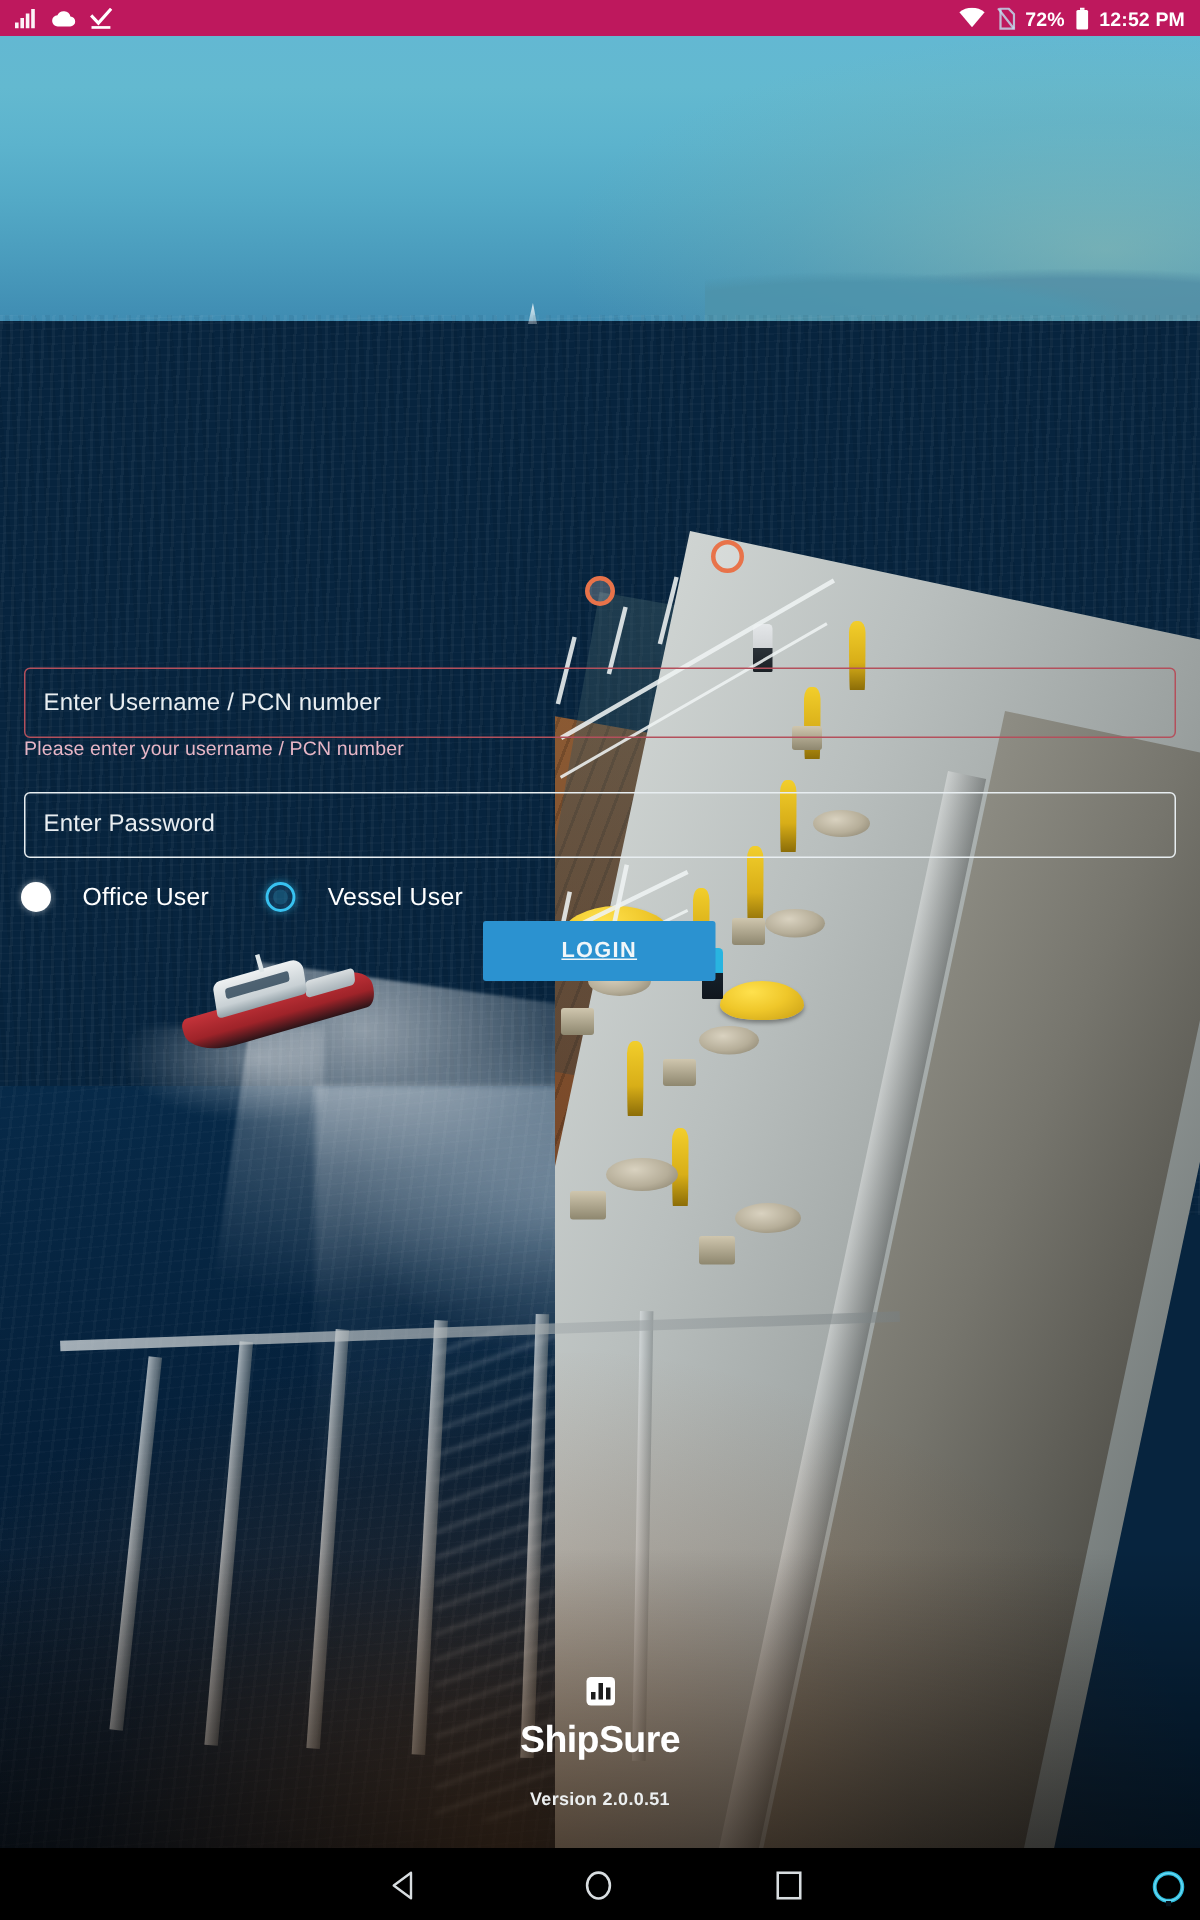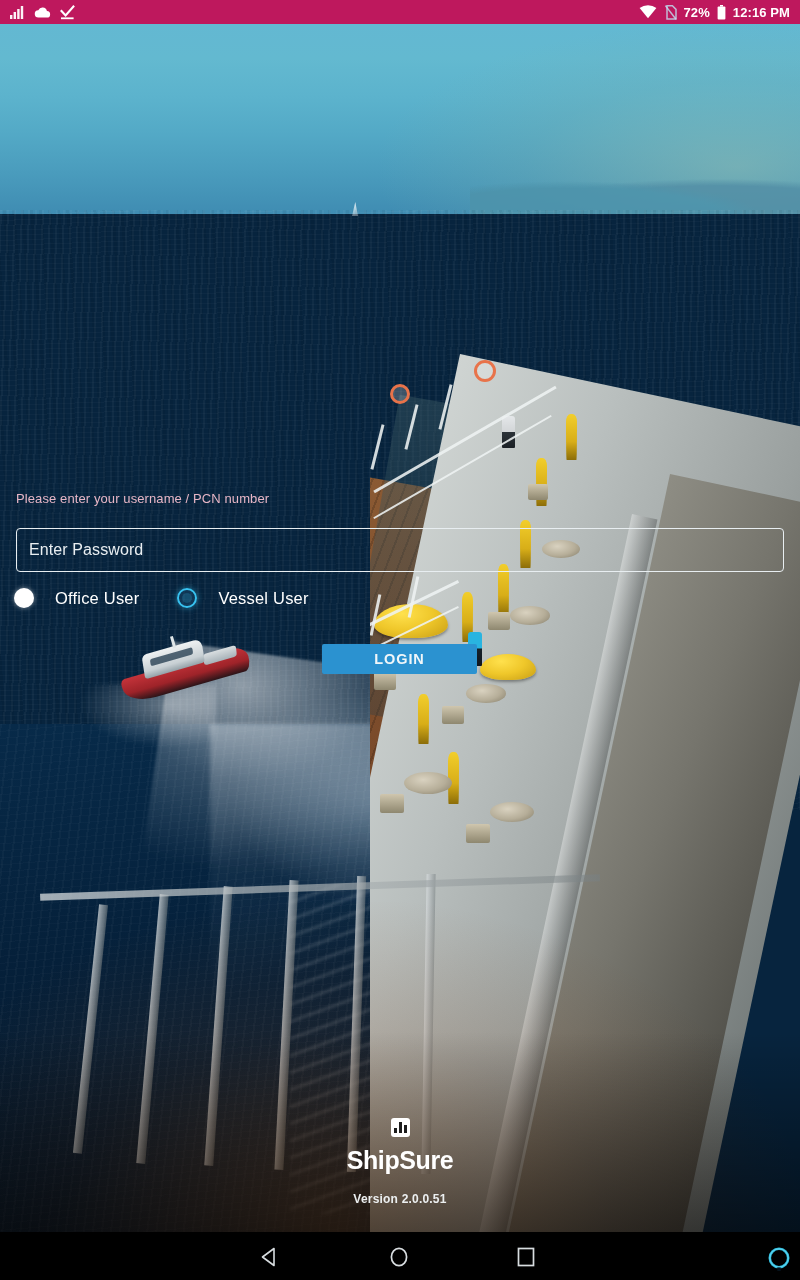--- a/index.html
+++ b/index.html
@@ -406,31 +406,32 @@
   }
   .radio-label {
     color: #ffffff;
     font-size: 16.5px;
     letter-spacing: .2px;
   }
 
   
   #login-button {
     position: absolute;
-    left: 322px; top: 620px;
-    width: 155px; height: 30px;
+    left: 322px; top: 590px;
+    width: 155px; height: 40px;
     background: #2b92d0;
     border: none;
     border-radius: 2px;
     color: #f0f6f9;
     font-size: 14.5px;
     font-weight: bold;
     letter-spacing: .9px;
     font-family: "Liberation Sans", sans-serif;
     cursor: pointer;
+    text-decoration: underline;
   }
   #reconfigure-button {
     position: absolute;
     left: 322px; top: 677px;
     width: 155px; height: 40px;
     background: rgba(10,30,45,.18);
     border: 1px solid #eef3f5;
     border-radius: 3px;
     color: #ffffff;
     font-size: 14px;
@@ -616,26 +617,29 @@
       </svg>
       <svg class="sb-ico" width="13" height="15" viewBox="0 0 13 15">
         <path d="M3 0.8 h5.4 L12 4.4 V14 H3 Z" fill="none" stroke="#bfe2f2" stroke-width="1.5" opacity=".8"></path>
         <path d="M1.4 0.6 L12 14.2" stroke="#bfe2f2" stroke-width="1.5" opacity=".8"></path>
       </svg>
       <span class="sb-text">72%</span>
       <svg class="sb-ico" width="9" height="15" viewBox="0 0 9 15">
         <rect x="3" y="0" width="3" height="1.6" fill="#ffffff"></rect>
         <rect x="0.6" y="1.6" width="7.8" height="13" rx="1" fill="#ffffff"></rect>
       </svg>
-      <span class="sb-text">12:16 PM</span>
+      <span class="sb-text">12:52 PM</span>
     </div>
   </div>
 
   <div id="content">
 
+    <div class="field" id="username-field">
+      <span class="field-text">Enter Username / PCN number</span>
+    </div>
     <div id="error-text">Please enter your username / PCN number</div>
 
     <div class="field" id="password-field">
       <span class="field-text">Enter Password</span>
     </div>
 
     <div id="radio-row">
       <div class="radio-opt">
         <span class="radio filled"></span>
         <span class="radio-label">Office User</span>

